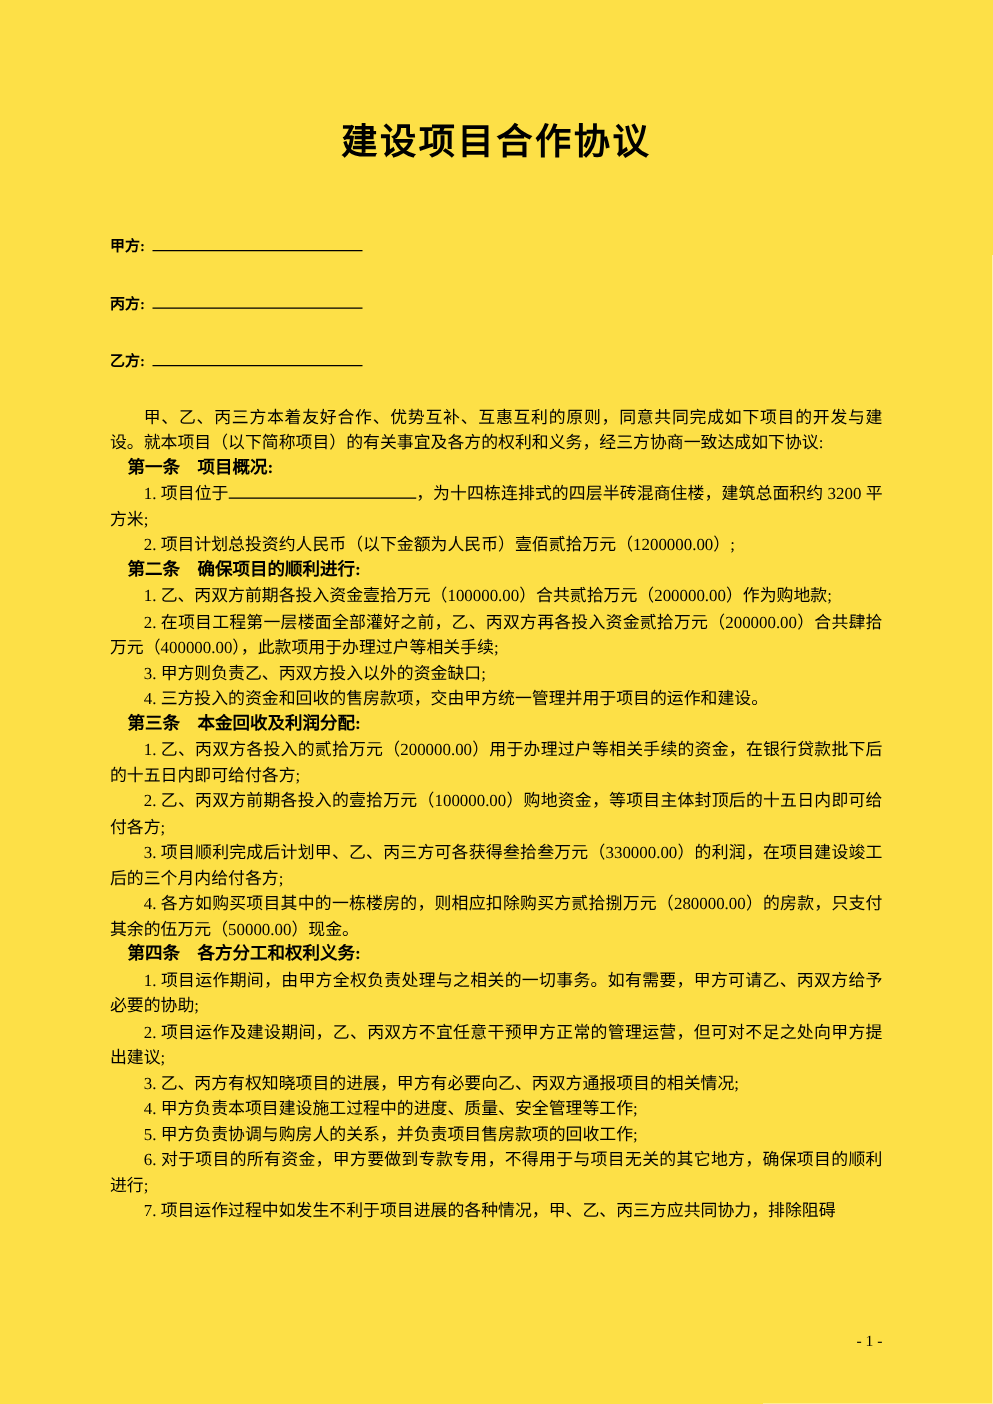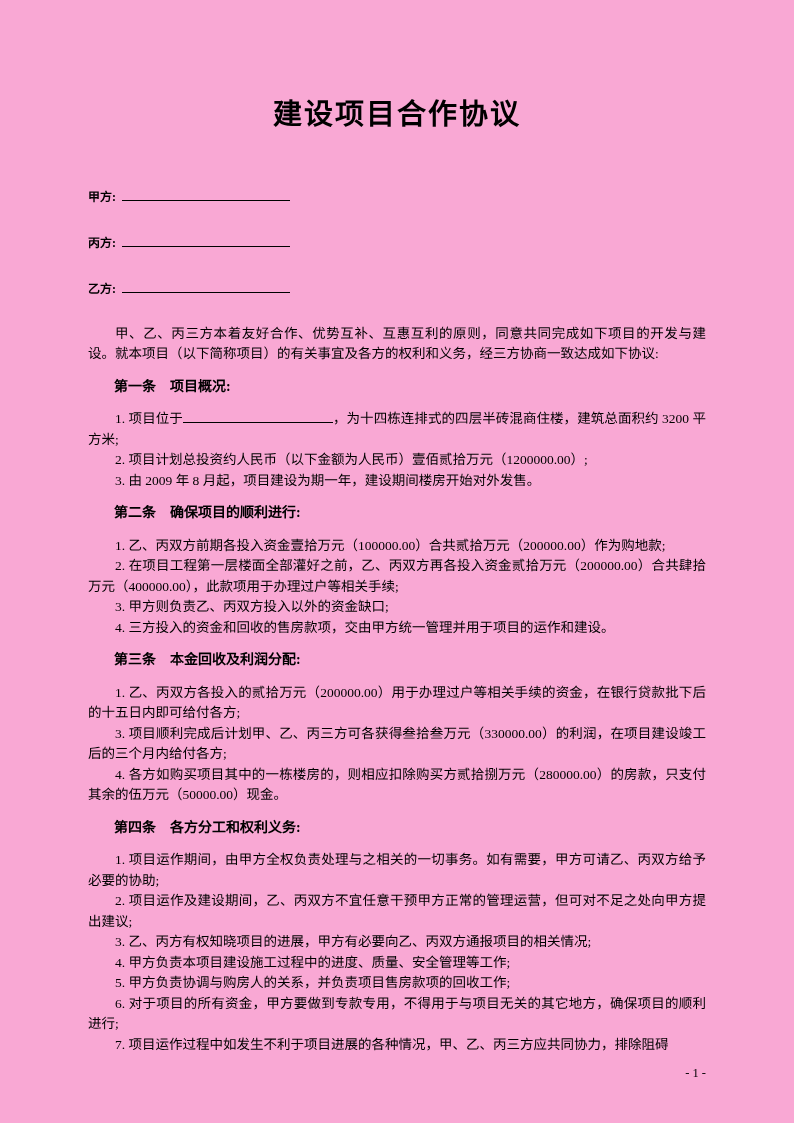--- a/index.html
+++ b/index.html
@@ -10,21 +10,21 @@
   }
   body {
     font-family: "Liberation Serif", "DejaVu Serif", serif;
     color: #000000;
   }
   .page {
     position: relative;
     width: 794px;
     height: 1123px;
     margin: 0 auto;
-    background: #f9a8d4;
+    background: #fde047;
     overflow: hidden;
     box-sizing: border-box;
   }
   .content {
     position: absolute;
     left: 88px;
     top: 0;
     width: 618px;
   }
   .doc-title {
@@ -63,21 +63,21 @@
     line-height: 20.5px;
     text-align: justify;
     text-indent: 2em;
     margin-bottom: 0;
   }
   .article-heading {
     font-size: 14px;
     font-weight: 700;
     line-height: 20.5px;
     text-indent: 1em;
-    margin: 12px;
+    margin: 0;
     white-space: nowrap;
   }
   .article-heading .gap {
     display: inline-block;
     width: 1em;
   }
   .clause {
     font-size: 13.5px;
     line-height: 20.5px;
     text-align: justify;
@@ -120,30 +120,30 @@
       <div class="party-row">
         <span class="party-label">乙方:</span><span class="party-blank"></span>
       </div>
     </div>
 
     <p class="intro">甲、乙、丙三方本着友好合作、优势互补、互惠互利的原则，同意共同完成如下项目的开发与建设。就本项目（以下简称项目）的有关事宜及各方的权利和义务，经三方协商一致达成如下协议:</p>
 
     <p class="article-heading"><span>第一条</span><span class="gap"></span><span>项目概况:</span></p>
     <p class="clause"><span>1. 项目位于</span><span class="blank-inline"></span><span>，为十四栋连排式的四层半砖混商住楼，建筑总面积约 3200 平方米;</span></p>
     <p class="clause">2. 项目计划总投资约人民币（以下金额为人民币）壹佰贰拾万元（1200000.00）;</p>
-    <p class="clause">3. 由 2009 年 8 月起，项目建设为期一年，建设期间楼房开始对外发售。</p>
 
     <p class="article-heading"><span>第二条</span><span class="gap"></span><span>确保项目的顺利进行:</span></p>
     <p class="clause">1. 乙、丙双方前期各投入资金壹拾万元（100000.00）合共贰拾万元（200000.00）作为购地款;</p>
     <p class="clause">2. 在项目工程第一层楼面全部灌好之前，乙、丙双方再各投入资金贰拾万元（200000.00）合共肆拾万元（400000.00），此款项用于办理过户等相关手续;</p>
     <p class="clause">3. 甲方则负责乙、丙双方投入以外的资金缺口;</p>
     <p class="clause">4. 三方投入的资金和回收的售房款项，交由甲方统一管理并用于项目的运作和建设。</p>
 
     <p class="article-heading"><span>第三条</span><span class="gap"></span><span>本金回收及利润分配:</span></p>
     <p class="clause">1. 乙、丙双方各投入的贰拾万元（200000.00）用于办理过户等相关手续的资金，在银行贷款批下后的十五日内即可给付各方;</p>
+    <p class="clause">2. 乙、丙双方前期各投入的壹拾万元（100000.00）购地资金，等项目主体封顶后的十五日内即可给付各方;</p>
     <p class="clause">3. 项目顺利完成后计划甲、乙、丙三方可各获得叁拾叁万元（330000.00）的利润，在项目建设竣工后的三个月内给付各方;</p>
     <p class="clause">4. 各方如购买项目其中的一栋楼房的，则相应扣除购买方贰拾捌万元（280000.00）的房款，只支付其余的伍万元（50000.00）现金。</p>
 
     <p class="article-heading"><span>第四条</span><span class="gap"></span><span>各方分工和权利义务:</span></p>
     <p class="clause">1. 项目运作期间，由甲方全权负责处理与之相关的一切事务。如有需要，甲方可请乙、丙双方给予必要的协助;</p>
     <p class="clause">2. 项目运作及建设期间，乙、丙双方不宜任意干预甲方正常的管理运营，但可对不足之处向甲方提出建议;</p>
     <p class="clause">3. 乙、丙方有权知晓项目的进展，甲方有必要向乙、丙双方通报项目的相关情况;</p>
     <p class="clause">4. 甲方负责本项目建设施工过程中的进度、质量、安全管理等工作;</p>
     <p class="clause">5. 甲方负责协调与购房人的关系，并负责项目售房款项的回收工作;</p>
     <p class="clause">6. 对于项目的所有资金，甲方要做到专款专用，不得用于与项目无关的其它地方，确保项目的顺利进行;</p>

